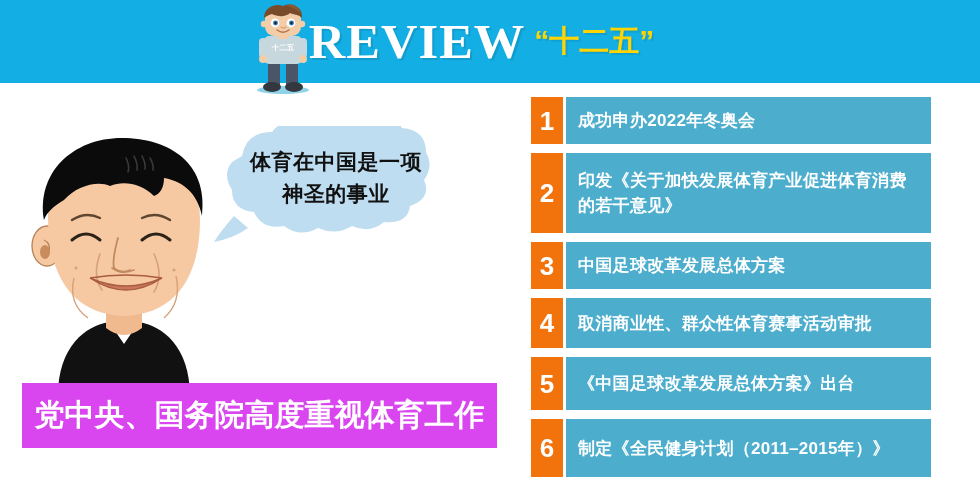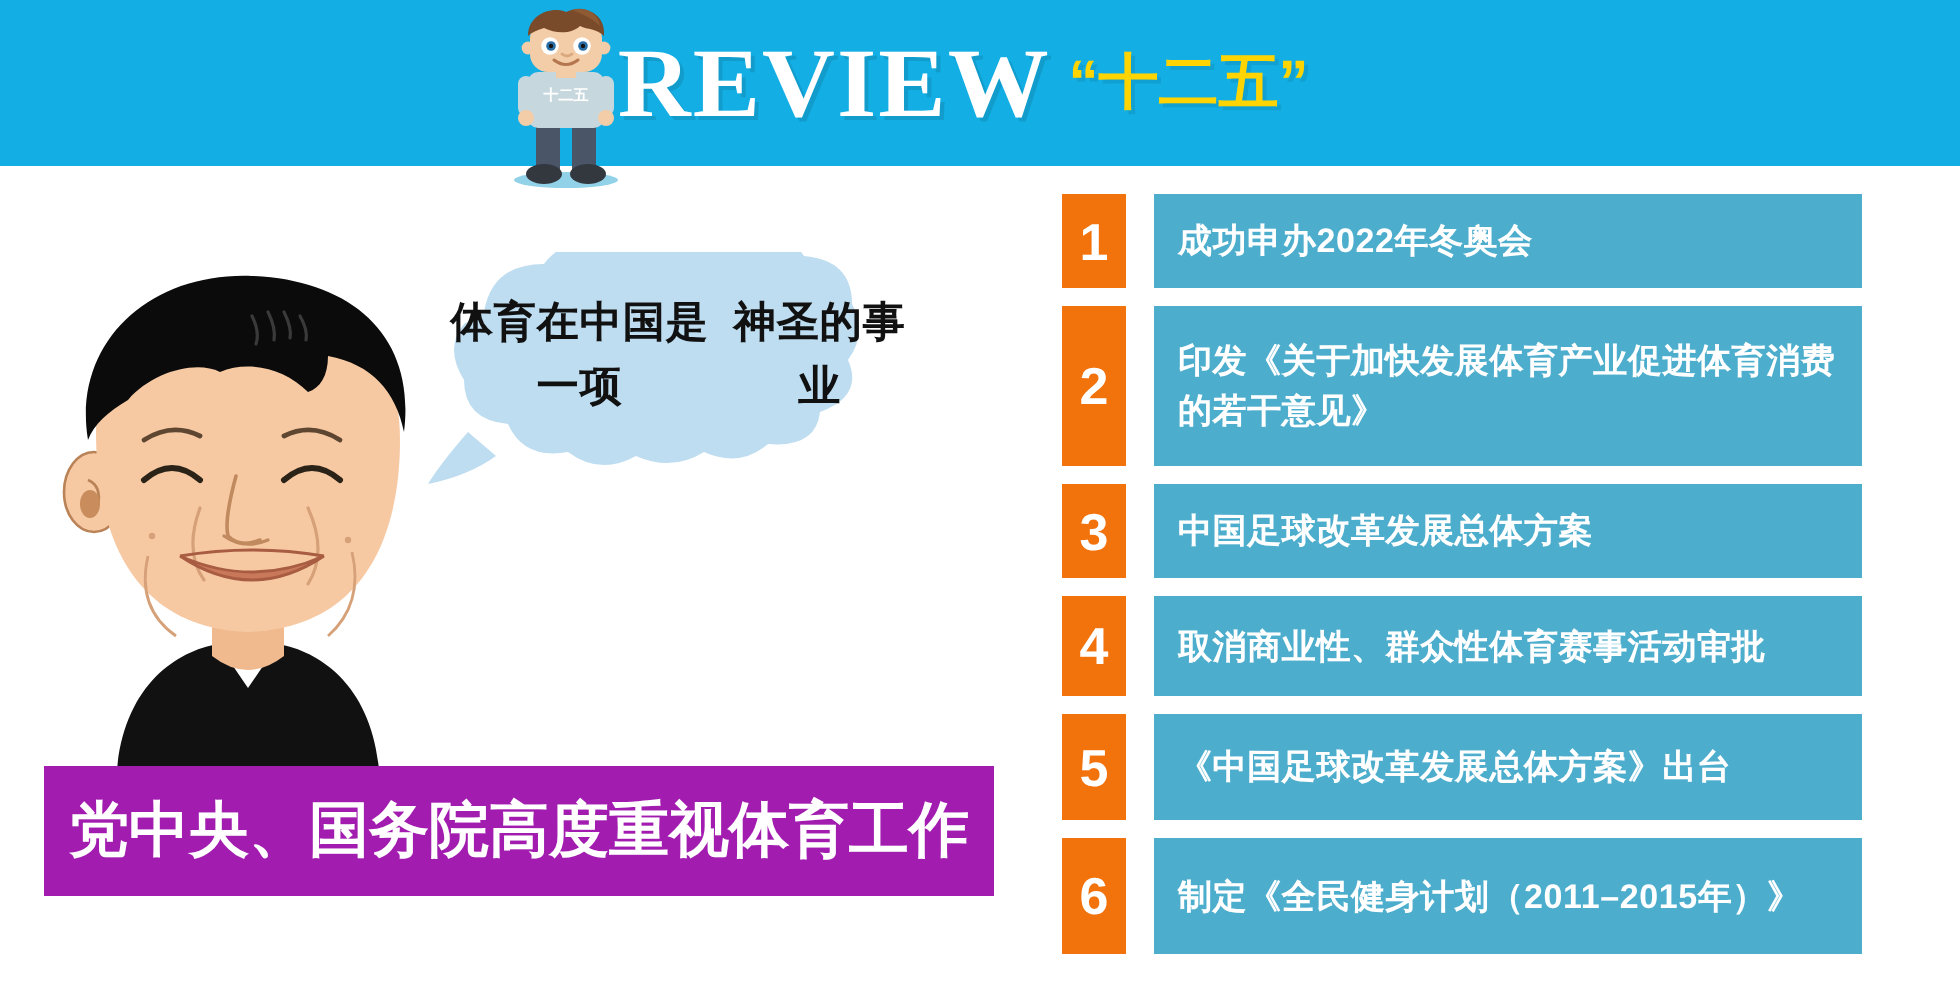--- a/index.html
+++ b/index.html
@@ -68,41 +68,41 @@
   .bubble-wrap {
     position: absolute;
     left: 206px; top: 126px;
     width: 262px; height: 122px;
   }
   .bubble-text {
     position: absolute;
     left: 0; top: 0;
     width: 250px; height: 104px;
     display: flex;
-    flex-direction: row;
+    flex-direction: column;
     align-items: center;
     justify-content: center;
     font-size: 21px;
     font-weight: bold;
     color: #111111;
     line-height: 32px;
     letter-spacing: 0.5px;
     text-align: center;
     z-index: 3;
     padding-left: 10px;
     box-sizing: border-box;
   }
   .bubble-text .ln { display: block; }
 
   
   .banner {
     position: absolute;
     left: 22px; top: 383px;
     width: 475px; height: 65px;
-    background: #a21caf;
+    background: #d946ef;
     display: flex;
     align-items: center;
     justify-content: center;
   }
   .banner-text {
     color: #ffffff;
     font-size: 30px;
     font-weight: bold;
     letter-spacing: 0px;
     white-space: nowrap;
@@ -128,21 +128,21 @@
     font-size: 26px;
     font-weight: bold;
     display: flex;
     align-items: center;
     justify-content: center;
     line-height: 1;
   }
   .row-body {
     flex: 1 1 auto;
     background: #4CADCD;
-    margin-left: 14px;
+    margin-left: 3px;
     color: #ffffff;
     font-size: 17px;
     font-weight: bold;
     line-height: 25px;
     display: flex;
     align-items: center;
     padding: 0 10px 0 12px;
     box-sizing: border-box;
     letter-spacing: 0.3px;
   }

